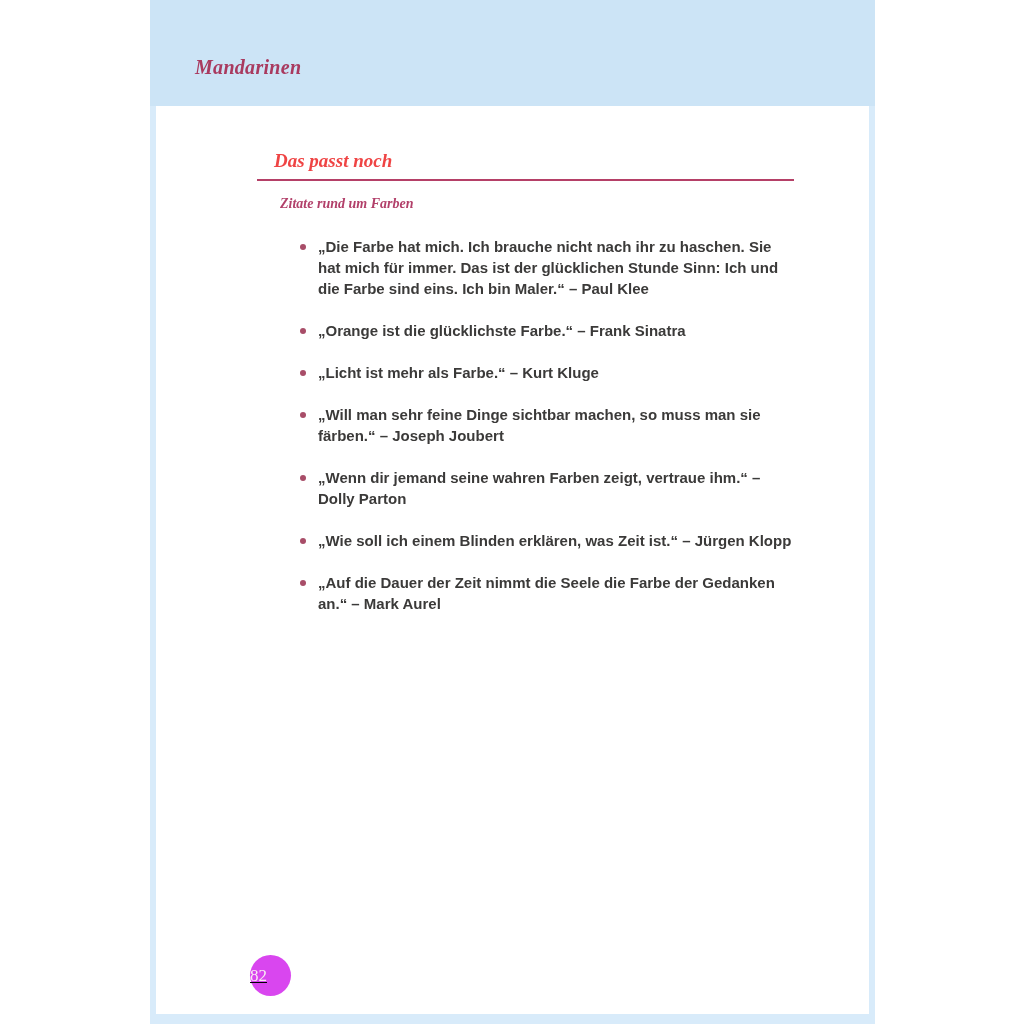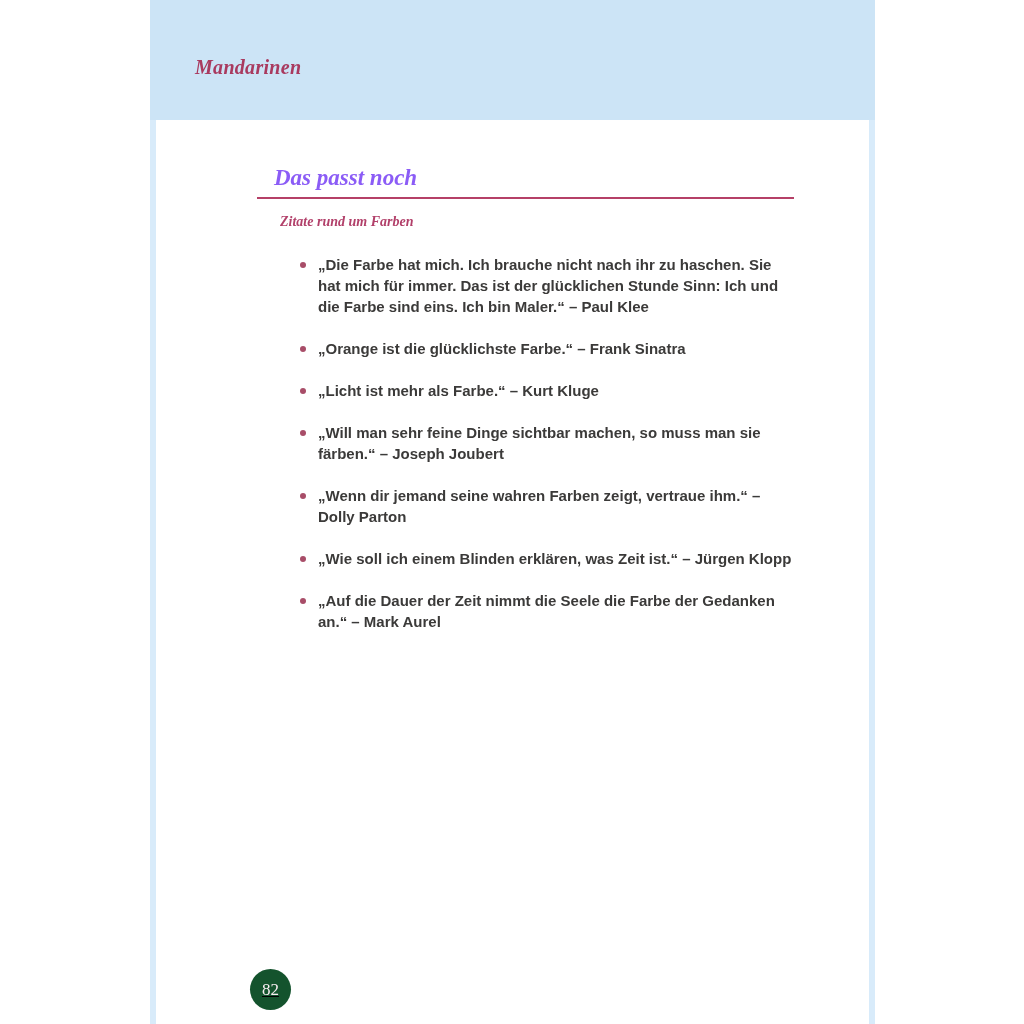--- a/index.html
+++ b/index.html
@@ -9,21 +9,21 @@
     font-family:"Liberation Sans", sans-serif;
     position:relative;
     overflow:hidden;
   }
   .page {
     position:absolute; left:150px; top:0;
     width:725px; height:1024px;
     background:#ffffff;
   }
   .page-header {
-    height:120px;
+    height:106px;
     background:#cce4f6;
     padding:57px 0 0 45px;
   }
   .header-title {
     font-family:"Liberation Serif", serif;
     font-style:italic;
     font-weight:600;
     font-size:20px;
     line-height:1;
     color:#a93a5f;
@@ -43,23 +43,23 @@
   }
   .section-title-wrap {
     margin:0 75px 0 101px;
     border-bottom:2px solid #b54067;
     padding:0 0 7px 17px;
   }
   .section-title {
     font-family:"Liberation Serif", serif;
     font-style:italic;
     font-weight:600;
-    font-size:23px;
+    font-size:19px;
     line-height:1.1;
-    color:#8b5cf6;
+    color:#ef4444;
   }
   .section-subtitle {
     margin:15px 0 0 124px;
     font-family:"Liberation Serif", serif;
     font-style:italic;
     font-weight:600;
     font-size:14px;
     line-height:1.2;
     color:#b2406a;
   }
@@ -82,24 +82,24 @@
     left:0; top:8px;
     width:6px; height:6px;
     border-radius:50%;
     background:#a84d68;
   }
   .page-number-badge {
     position:absolute;
     left:94px; top:849px;
     width:41px; height:41px;
     border-radius:50%;
-    background:#14532d;
+    background:#d946ef;
     display:flex;
     align-items:center;
-    justify-content:center;
+    justify-content:flex-start;
     text-decoration:underline;
   }
   .page-number {
     font-family:"Liberation Serif", serif;
     font-size:17px;
     color:#f8edf1;
   }
 </style>
 </head>
 <body>

